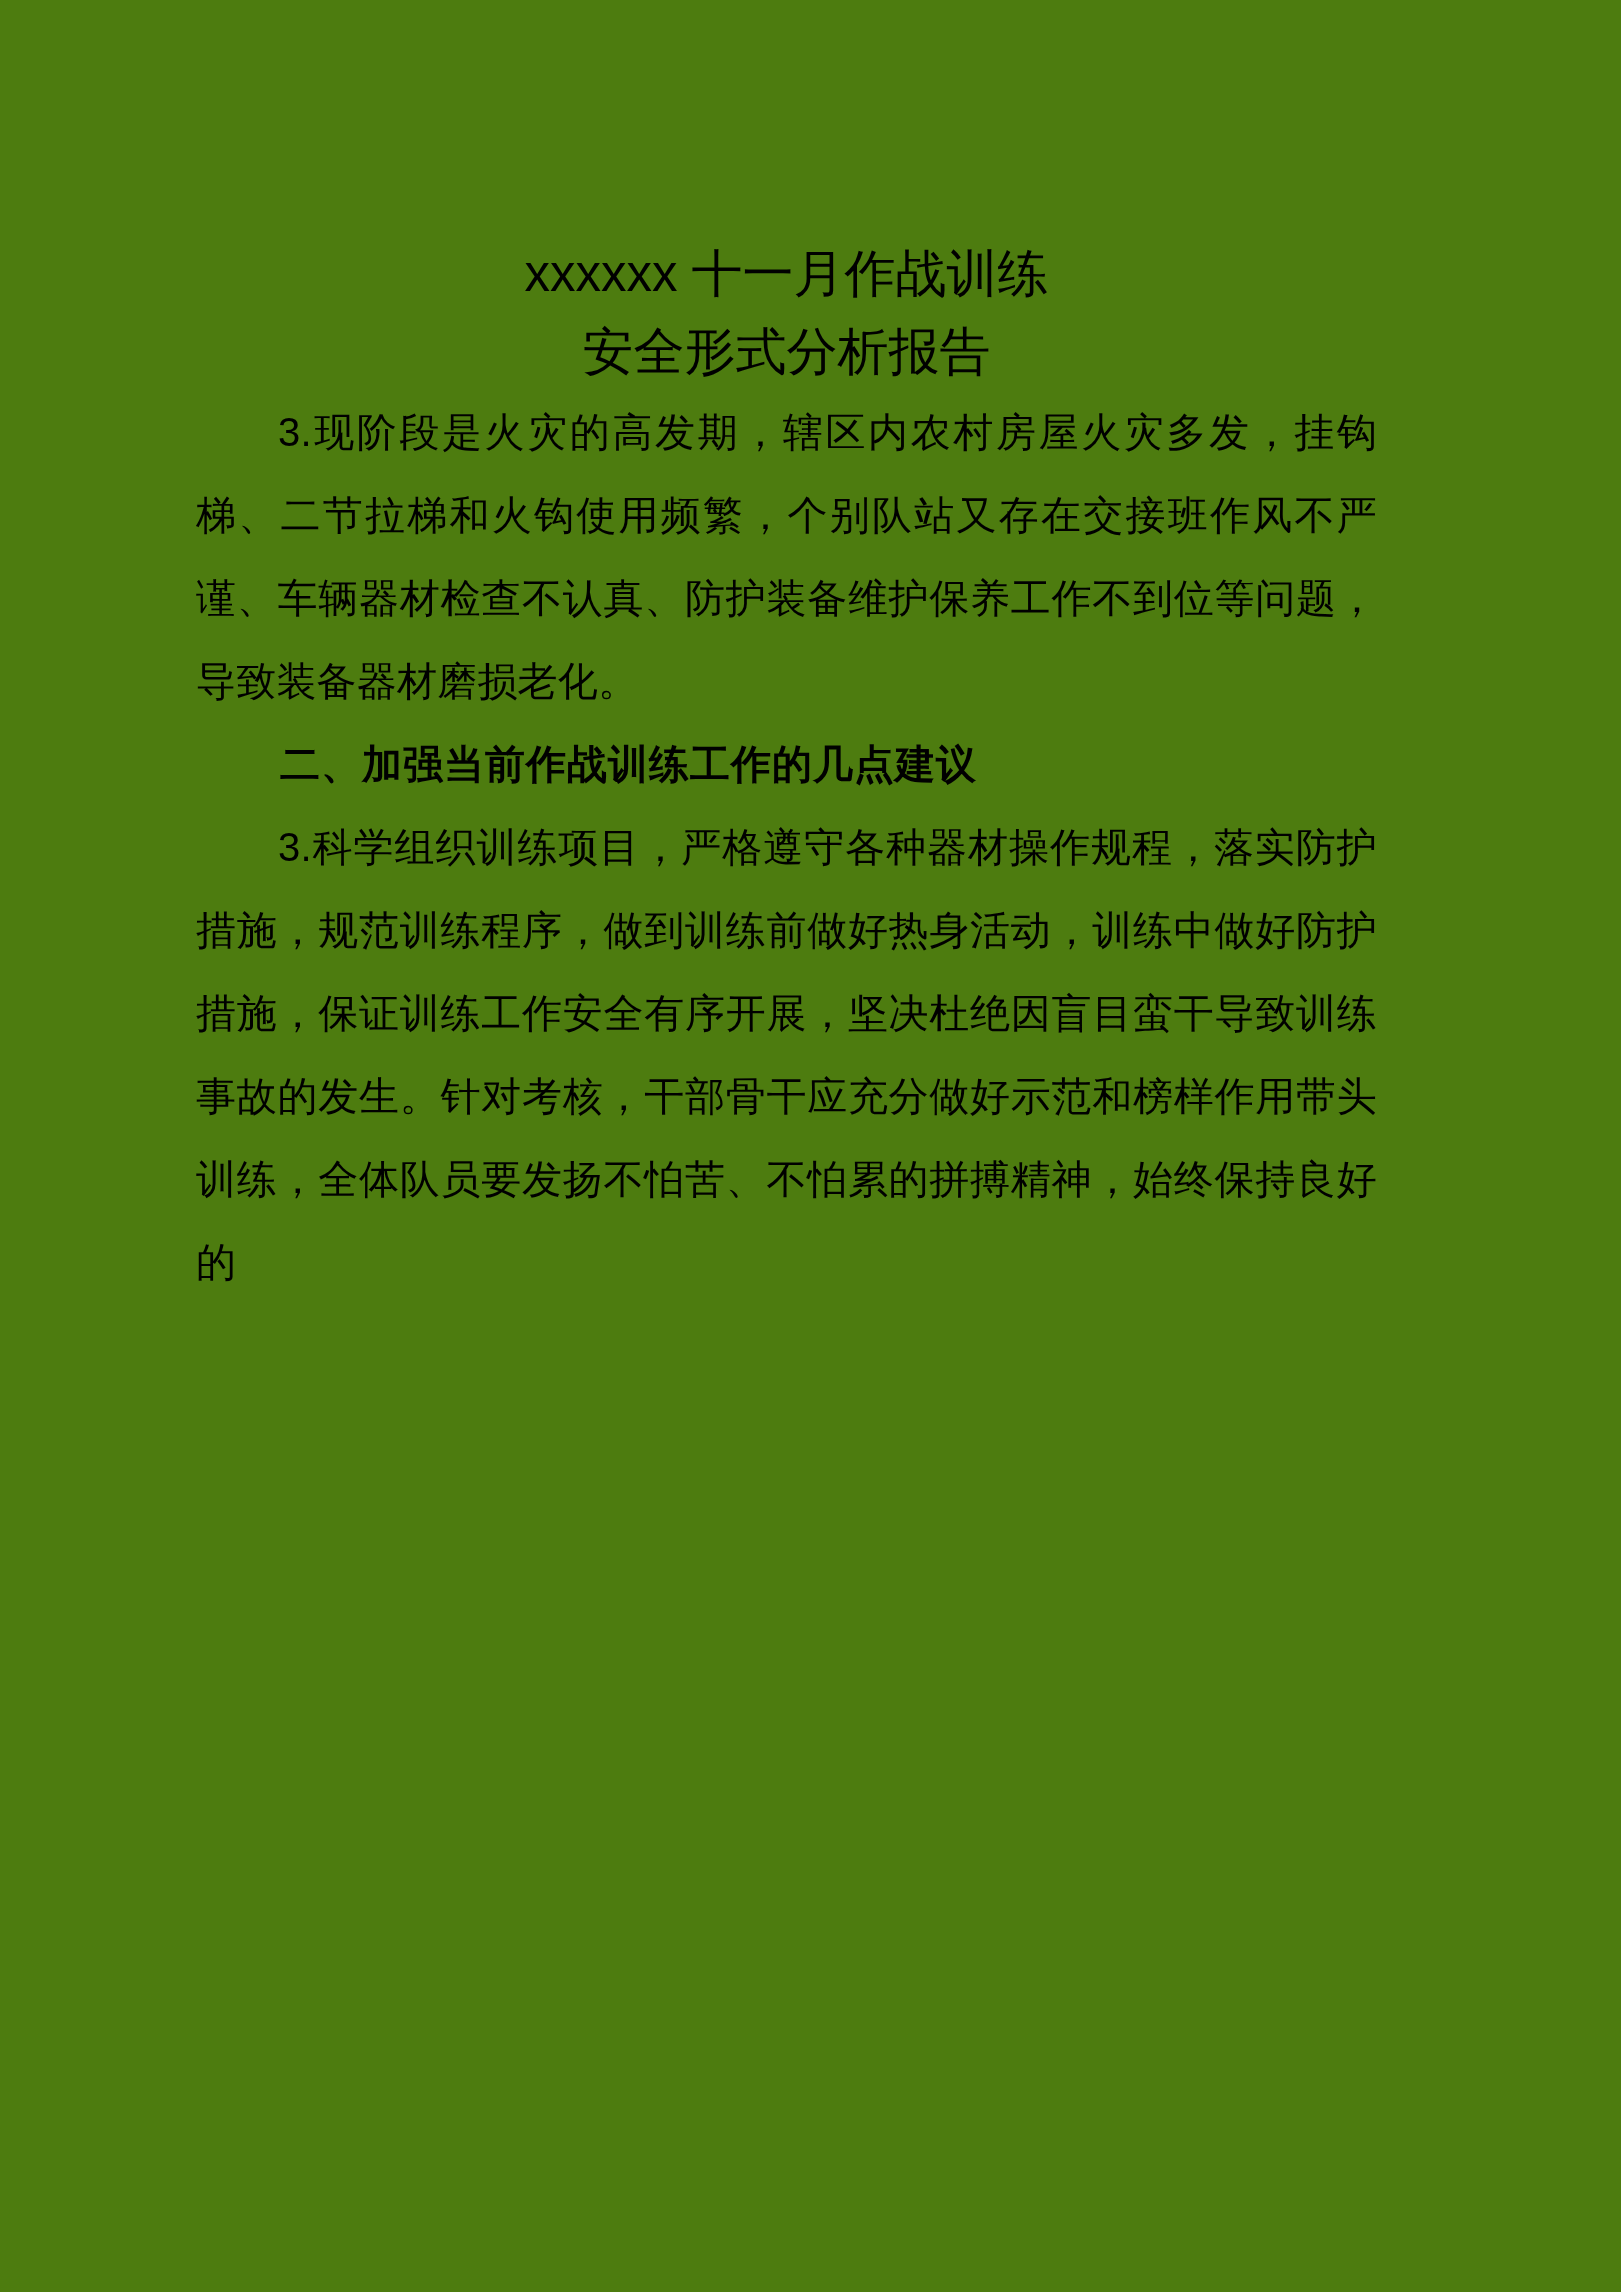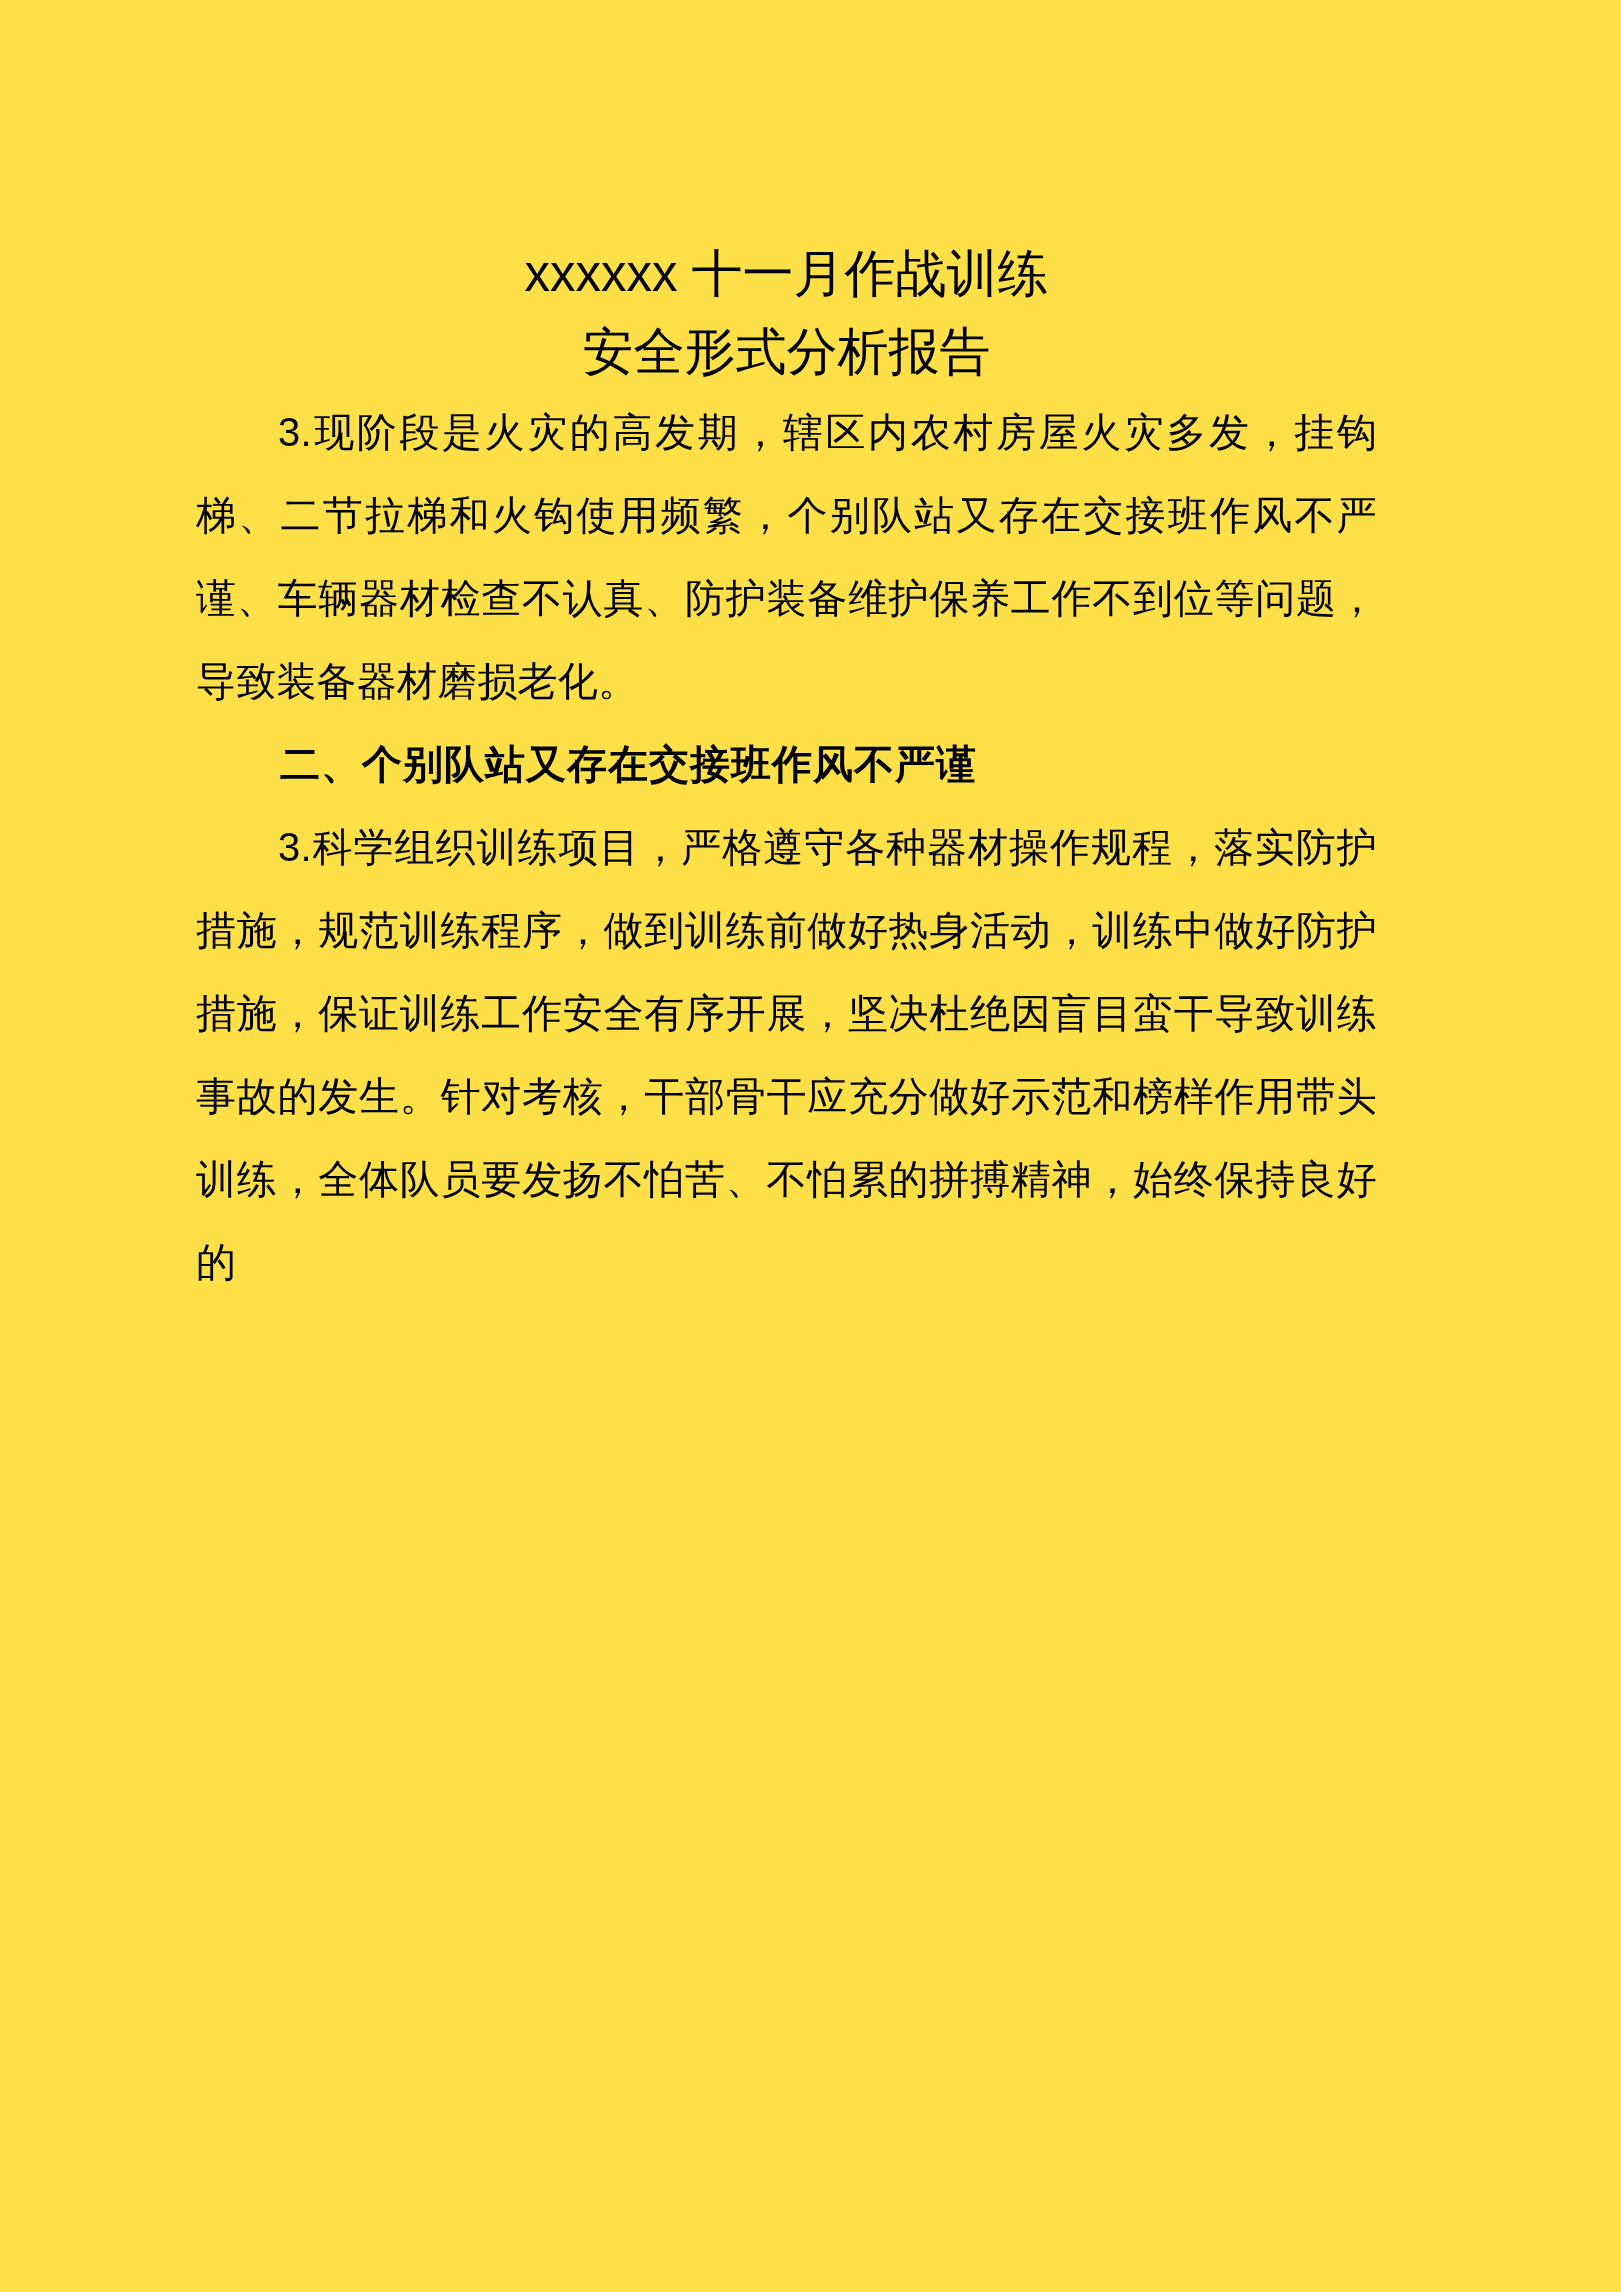--- a/index.html
+++ b/index.html
@@ -11,21 +11,21 @@
     width: 1621px;
     height: 2293px;
     font-family: "Liberation Sans", "DejaVu Sans", sans-serif;
     color: #000000;
     overflow: hidden;
   }
   .page {
     position: relative;
     width: 1621px;
     height: 2293px;
-    background: #fde047;
+    background: #4d7c0f;
     box-sizing: border-box;
   }
   .doc-body {
     position: absolute;
     left: 196px;
     top: 235px;
     width: 1181px;
   }
   .doc-title {
     text-align: center;
@@ -70,20 +70,20 @@
       <span class="title-line">xxxxxx 十一月作战训练</span>
       <span class="title-line">安全形式分析报告</span>
     </div>
 
 
 
 
 
     <p class="para">3.现阶段是火灾的高发期，辖区内农村房屋火灾多发，挂钩梯、二节拉梯和火钩使用频繁，个别队站又存在交接班作风不严谨、车辆器材检查不认真、防护装备维护保养工作不到位等问题，导致装备器材磨损老化。</p>
 
-    <p class="para heading">二、个别队站又存在交接班作风不严谨</p>
+    <p class="para heading">二、加强当前作战训练工作的几点建议</p>
 
     <p class="para">3.科学组织训练项目，严格遵守各种器材操作规程，落实防护措施，规范训练程序，做到训练前做好热身活动，训练中做好防护措施，保证训练工作安全有序开展，坚决杜绝因盲目蛮干导致训练事故的发生。针对考核，干部骨干应充分做好示范和榜样作用带头训练，全体队员要发扬不怕苦、不怕累的拼搏精神，始终保持良好的</p>
 
   </div>
 
 </div>
 
 
 </body></html>

